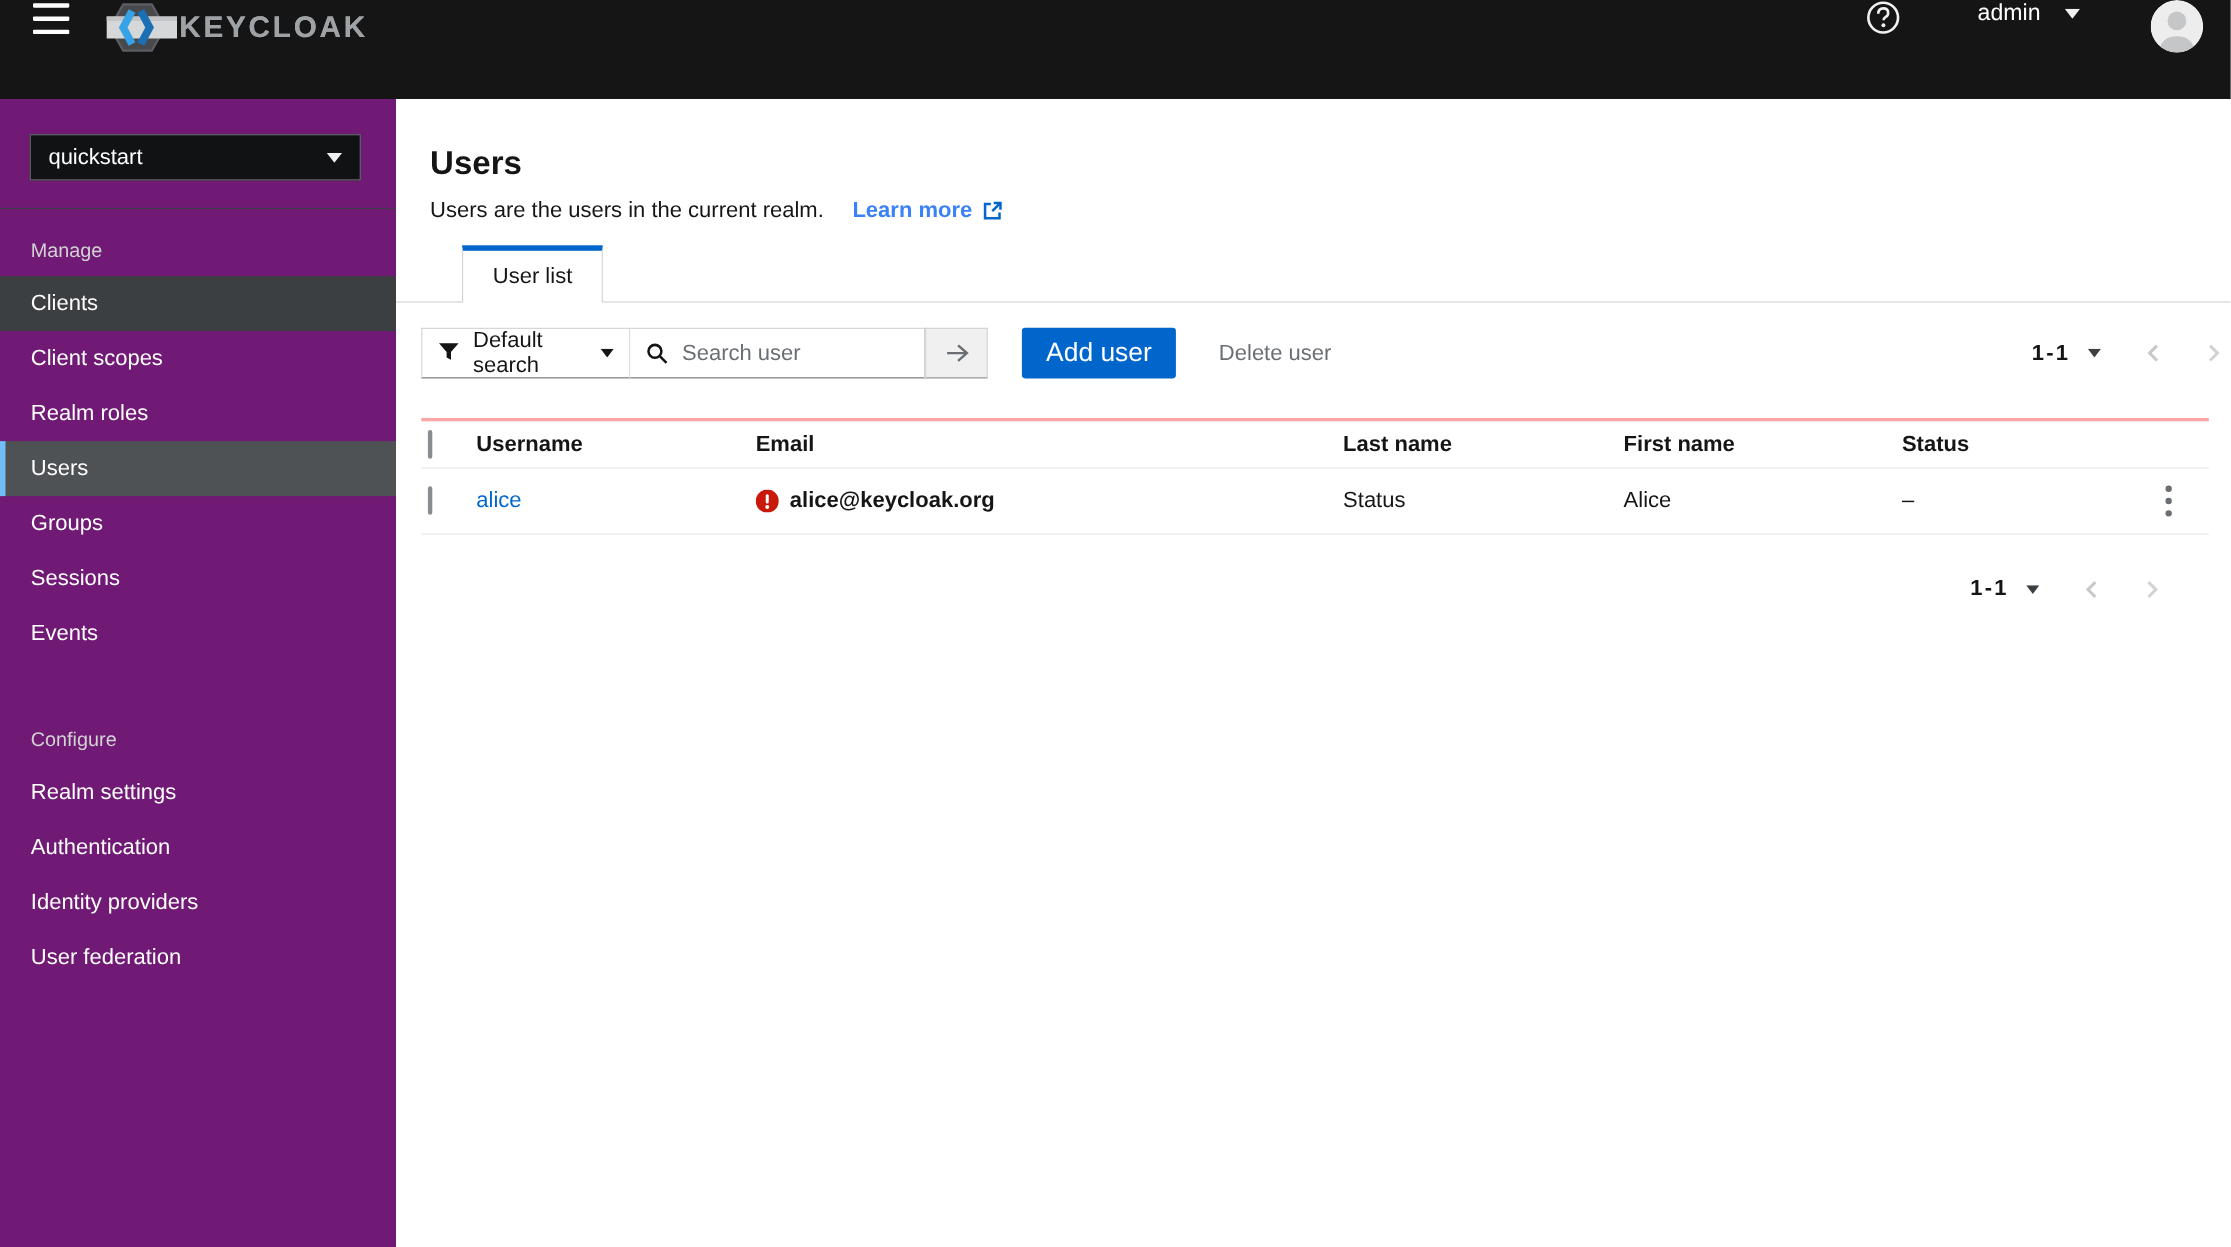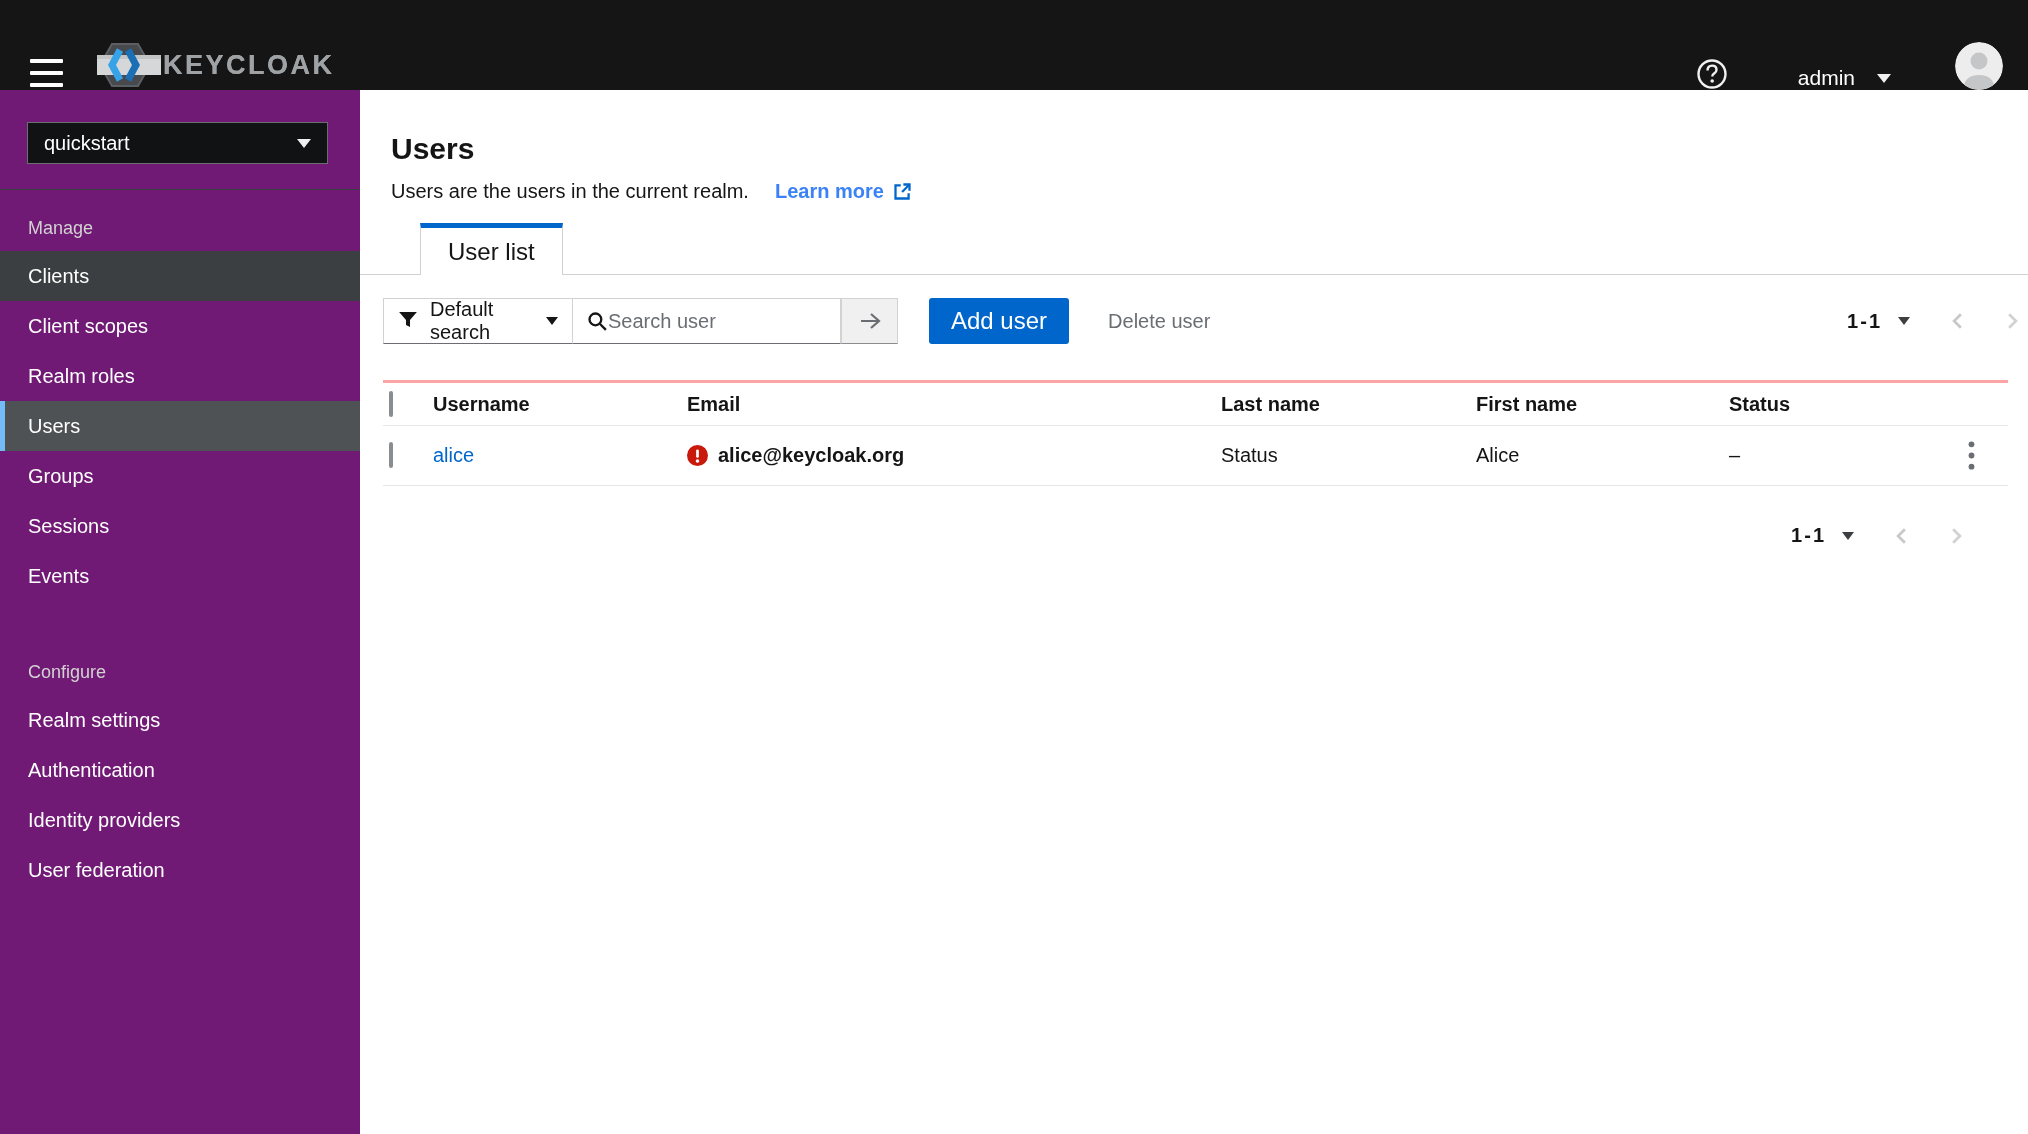--- a/index.html
+++ b/index.html
@@ -1,20 +1,20 @@
 <!DOCTYPE html>
 <html><head>
 <meta charset="utf-8">
 <style>
   * { margin:0; padding:0; box-sizing:border-box; }
   html,body { width:2028px; height:1134px; overflow:hidden; }
   body { font-family:"Liberation Sans", sans-serif; background:#ffffff; position:relative; color:#151515; }
 
   
-  .app-header { height:90px; background:#151515; display:flex; align-items:flex-end; padding:0 25px 0 27px; }
+  .app-header { height:90px; background:#151515; display:flex; align-items:flex-start; padding:0 25px 0 27px; }
   .hamburger { width:40px; height:34px; background:none; border:none; cursor:pointer;
                display:flex; flex-direction:column; justify-content:space-between; padding:3px 3px; }
   .hamburger span { display:block; width:33px; height:4px; background:#ffffff; border-radius:1px; }
   .brand { display:flex; align-items:center; margin-left:28px; gap:2px; }
   .brand-text { font-size:27px; font-weight:700; letter-spacing:2.5px; color:#9ea2a5;
                 background:linear-gradient(#c6c9cc,#808488); -webkit-background-clip:text; background-clip:text; }
   .header-spacer { flex:1; }
   .icon-btn { background:none; border:none; cursor:pointer; display:flex; align-items:center; justify-content:center; }
   .user-menu { display:flex; align-items:center; gap:22px; margin:0 64px 0 70px; background:none; border:none; cursor:pointer; }
   .user-name { color:#ffffff; font-size:21px; }
@@ -39,29 +39,29 @@
   .main { position:absolute; top:90px; left:360px; right:0; bottom:0; background:#ffffff; }
   .page-header { padding:42px 31px 0 31px; }
   .page-title { font-size:30px; font-weight:700; color:#151515; }
   .page-desc-row { display:flex; align-items:center; margin-top:14px; font-size:20px; }
   .learn-more { display:inline-flex; align-items:center; gap:8px; margin-left:26px; color:#3b82f6;
                 text-decoration:none; cursor:pointer; font-size:20px;font-weight:bold; }
 
   .tabs { display:flex; margin-top:20px; height:52px; }
   .tabs .pre { width:60px; border-bottom:1px solid #d2d2d2; }
   .tab { border-top:5px solid #0066cc; border-left:1px solid #d2d2d2; border-right:1px solid #d2d2d2;
-         background:#ffffff; padding:0 27px; display:flex; align-items:center; font-size:24px; color:#151515; cursor:pointer; }
+         background:#ffffff; padding:0 27px; display:flex; align-items:center; font-size:20px; color:#151515; cursor:pointer; }
   .tabs .post { flex:1; border-bottom:1px solid #d2d2d2; }
 
   .toolbar { display:flex; align-items:center; height:46px; margin:23px 8px 0 23px; }
   .control { height:46px; border:1px solid #d2d2d2; border-bottom-color:#6a6e73; background:#fff;
              display:flex; align-items:center; font-size:20px; }
   .filter-dd { width:190px; padding:0 14px; gap:12px; cursor:pointer; font-family:inherit; color:#151515; }
   .filter-dd .lbl { flex:1; text-align:left; }
-  .search-box { width:268px; border-left:none; padding:0 14px; }
+  .search-box { width:268px; border-left:none; padding:0 14px; gap:12px; }
   .search-box input { border:none; outline:none; flex:1; font-size:20px; font-family:inherit; color:#151515; width:100%; }
   .search-box input::placeholder { color:#6a6e73; }
   .go-btn { width:57px; height:46px; background:#f0f0f0; border:1px solid #d2d2d2; border-bottom-color:#8a8d90;
             display:flex; align-items:center; justify-content:center; cursor:pointer; }
   .add-btn { margin-left:31px; height:46px; padding:0 22px; background:#0066cc; color:#ffffff; border:none;
              border-radius:3px; font-size:24px; font-family:inherit; cursor:pointer; }
   .link-btn { margin-left:39px; background:none; border:none; color:#6a6e73; font-size:20px; font-family:inherit; cursor:pointer; }
   .toolbar-spacer { flex:1; }
 
   .pagination { display:flex; align-items:center; }

